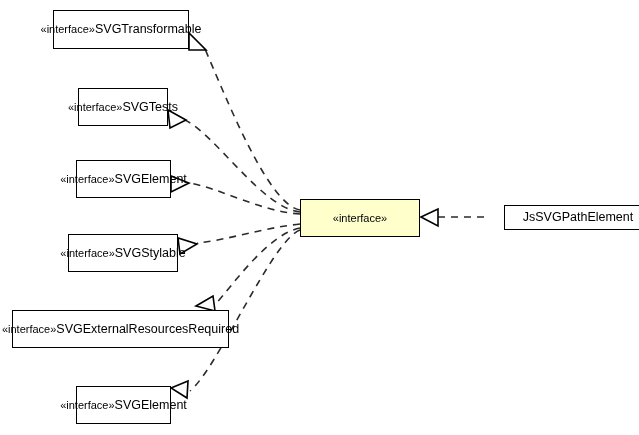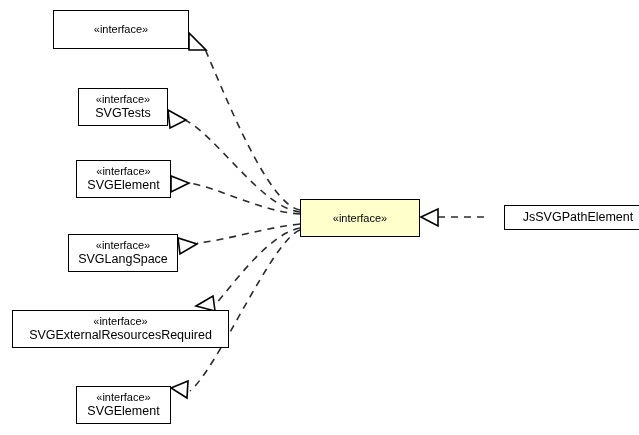--- a/index.html
+++ b/index.html
@@ -21,21 +21,20 @@
     top: 0;
     width: 639px;
     height: 435px;
   }
   .uml-box {
     position: absolute;
     box-sizing: border-box;
     border: 1px solid #000000;
     background: #ffffff;
     display: flex;
-    flex-direction: column;
     align-items: center;
     justify-content: center;
     text-align: center;
     line-height: 1.18;
     color: #000000;
     z-index: 5;
   }
   .uml-box.focus {
     background: #ffffcc;
   }
@@ -74,35 +73,36 @@
 
     <path d="M 300 230 C 272 240 218 368 190 391" fill="none" stroke="#2b2b2b" stroke-width="1.6" stroke-dasharray="7,6"></path>
     <path d="M 171 388 L 188 381 L 187 398 Z" fill="#ffffff" stroke="#000000" stroke-width="1.6" stroke-linejoin="miter"></path>
 
     <path d="M 484 217 L 438 217" fill="none" stroke="#2b2b2b" stroke-width="1.6" stroke-dasharray="7,6"></path>
     <path d="M 421 217 L 438 209 L 438 226 Z" fill="#ffffff" stroke="#000000" stroke-width="1.6" stroke-linejoin="miter"></path>
   </svg>
 
   <div class="uml-box" style="left:53px; top:10px; width:136px; height:39px;">
     <span class="stereotype">«interface»</span>
+    <span class="type-name">SVGTransformable</span>
   </div>
 
   <div class="uml-box" style="left:78px; top:88px; width:90px; height:38px;">
     <span class="stereotype">«interface»</span>
     <span class="type-name">SVGTests</span>
   </div>
 
   <div class="uml-box" style="left:76px; top:160px; width:95px; height:38px;">
     <span class="stereotype">«interface»</span>
     <span class="type-name">SVGElement</span>
   </div>
 
   <div class="uml-box" style="left:68px; top:234px; width:110px; height:38px;">
     <span class="stereotype">«interface»</span>
-    <span class="type-name">SVGLangSpace</span>
+    <span class="type-name">SVGStylable</span>
   </div>
 
   <div class="uml-box" style="left:12px; top:310px; width:217px; height:38px;">
     <span class="stereotype">«interface»</span>
     <span class="type-name">SVGExternalResourcesRequired</span>
   </div>
 
   <div class="uml-box" style="left:76px; top:386px; width:95px; height:38px;">
     <span class="stereotype">«interface»</span>
     <span class="type-name">SVGElement</span>

